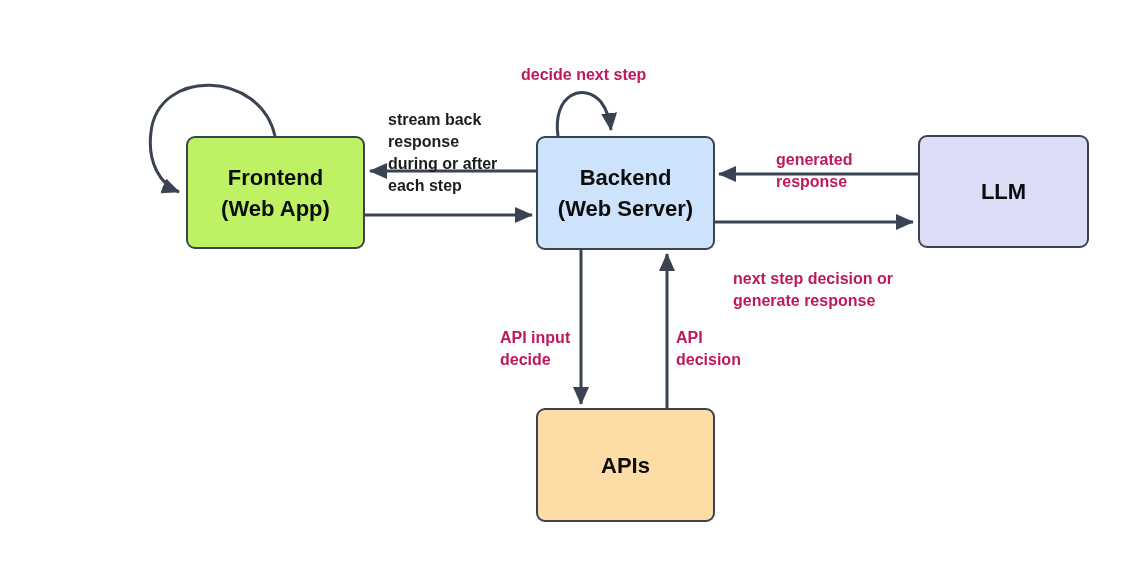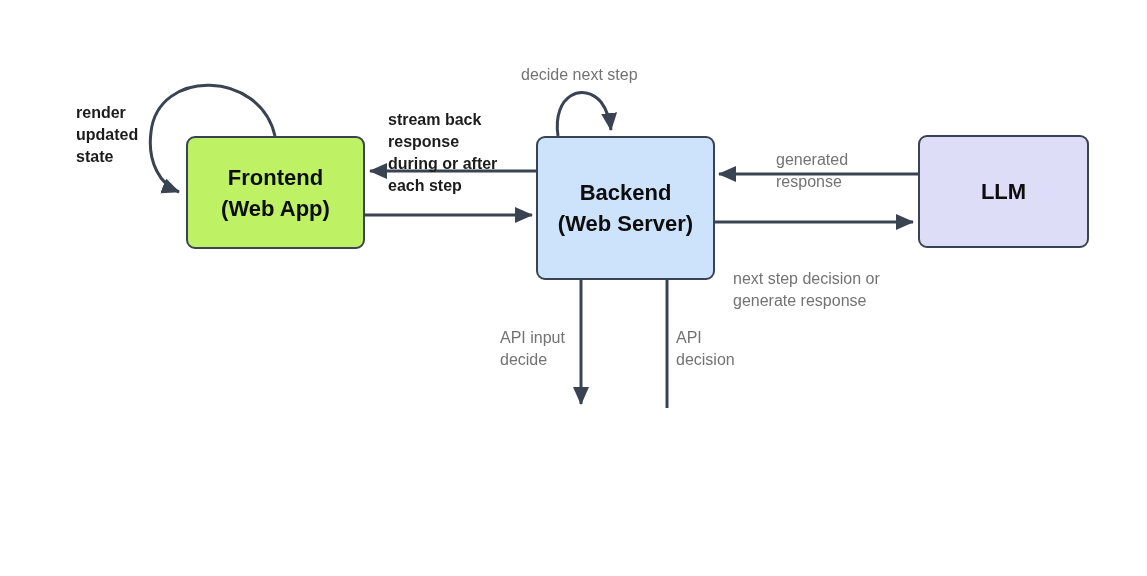--- a/index.html
+++ b/index.html
@@ -33,32 +33,32 @@
   }
   .node-label {
     font-size: 22px;
     font-weight: bold;
     color: #0d0d0d;
     line-height: 31px;
     text-align: center;
     white-space: pre-line;
   }
   .node-frontend { left: 186px; top: 136px; width: 179px; height: 113px; }
-  .node-backend  { left: 536px; top: 136px; width: 179px; height: 144px; }
+  .node-backend  { left: 536px; top: 136px; width: 179px; height: 114px; }
   .node-llm      { left: 918px; top: 135px; width: 171px; height: 113px; }
   .node-apis     { left: 536px; top: 408px; width: 179px; height: 114px; }
 
   .edge-label {
     position: absolute;
     font-size: 16px;
     line-height: 22px;
     white-space: pre-line;
   }
   .lbl-bold { font-weight: bold; color: #1c1c1c; }
-  .lbl-gray { font-weight: normal; color: #737373; }
+  .lbl-gray { font-weight: bold; color: #be185d; }
 
   .lbl-render      { left: 76px;  top: 102px; }
   .lbl-stream      { left: 388px; top: 81px; margin-top: 28px; }
   .lbl-current     { left: 389px; top: 220px; }
   .lbl-decide      { left: 521px; top: 64px; }
   .lbl-generated   { left: 776px; top: 129px; margin-top: 20px; }
   .lbl-nextstep    { left: 733px; top: 229px; margin-top: 39px; }
   .lbl-apiinput    { left: 500px; top: 327px; }
   .lbl-apiresponse { left: 676px; top: 327px; }
 </style>
@@ -98,24 +98,24 @@
 
   <div class="node node-backend" style="background-color: rgb(205, 227, 251);">
     <span class="node-label">Backend
 (Web Server)</span>
   </div>
 
   <div class="node node-llm" style="background-color: rgb(221, 221, 248);">
     <span class="node-label">LLM</span>
   </div>
 
+  <div class="node node-apis" style="background-color: rgb(253, 221, 165);">
+    <span class="node-label">APIs</span>
+  </div>
 
-  <div class="edge-label lbl-bold lbl-render">render
-updated
-state</div>
 
   <div class="edge-label lbl-bold lbl-stream">stream back
 response
 during or after
 each step</div>
 
 
   <div class="edge-label lbl-gray lbl-decide">decide next step</div>
 
   <div class="edge-label lbl-gray lbl-generated">generated

